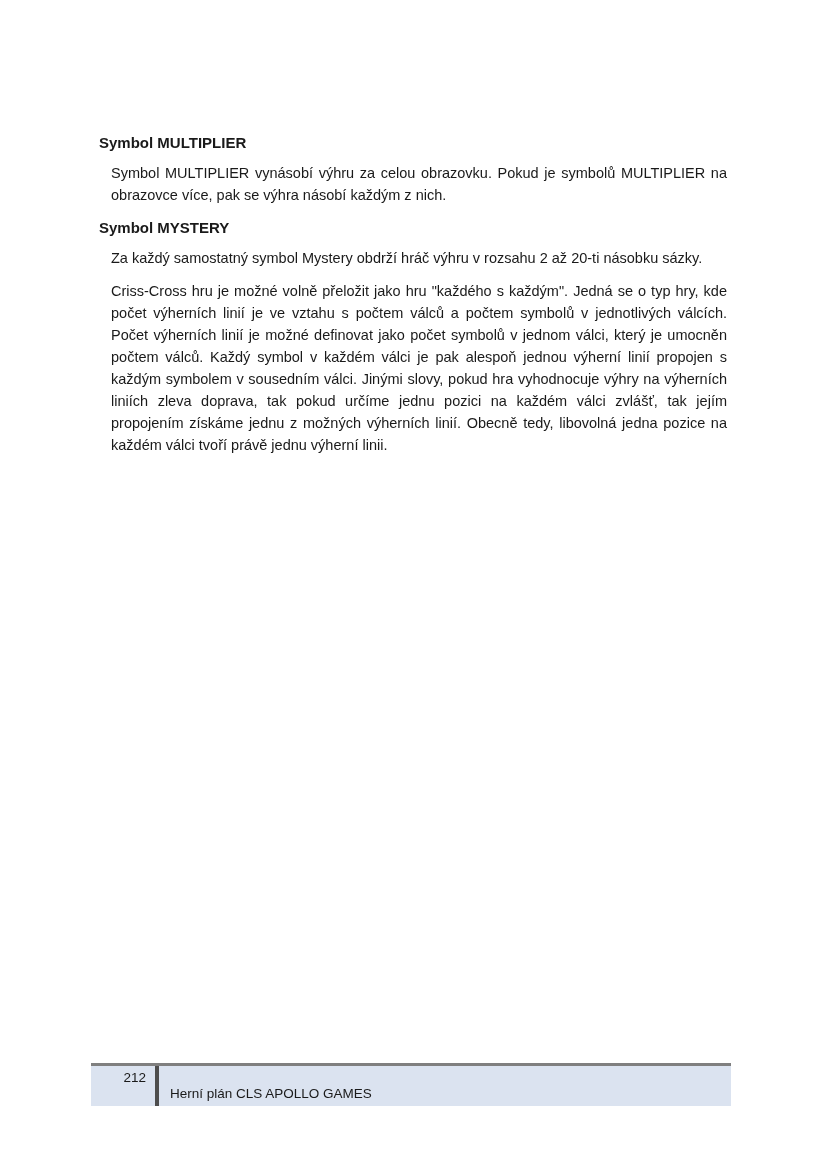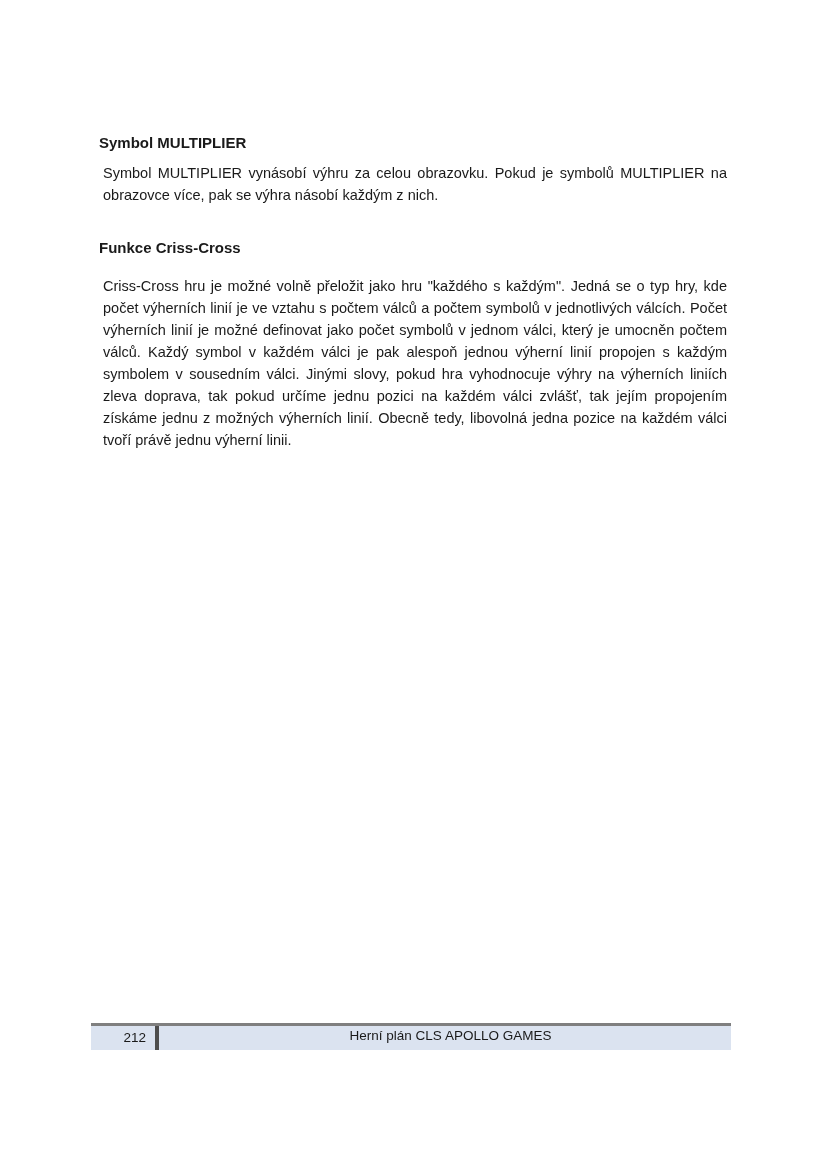--- a/index.html
+++ b/index.html
@@ -25,32 +25,32 @@
   .doc-heading {
     font-size: 15px;
     line-height: 22px;
     font-weight: 700;
     margin: 0 0 8px 0;
     color: #1a1a1a;
   }
   .doc-para {
     font-size: 14.5px;
     line-height: 22px;
-    margin: 0 0 11px 4px;
+    margin: 0 0 11px 12px;
     text-align: justify;
     color: #1a1a1a;
   }
   .heading-spaced {
     margin-top: 31px;
     margin-bottom: 16px;
   }
   .footer {
     position: absolute;
     left: 91px;
-    top: 1023px;
+    top: 1063px;
     width: 640px;
     border-top: 3px solid #7f7f7f;
     background: #dbe3f0;
     display: flex;
     align-items: stretch;
     font-size: 13.5px;
     line-height: 19px;
     color: #1a1a1a;
   }
   .footer-page-num {
@@ -58,43 +58,45 @@
     text-align: right;
     padding: 2px 9px 3px 0;
     flex: 0 0 auto;
   }
   .footer-divider {
     width: 4px;
     background: #4d4d4d;
     flex: 0 0 auto;
   }
   .footer-text {
-    padding: 0 0 3px 11px;
+    padding: 18px 0 3px 11px;
     flex: 1 1 auto;
-    text-align: center;
   }
 </style>
 </head>
 <body>
 
 <div class="page">
 
   <div class="doc-content">
 
     <div>
       <h2 class="doc-heading">Symbol MULTIPLIER</h2>
       <p class="doc-para">Symbol MULTIPLIER vynásobí výhru za celou obrazovku. Pokud je symbolů MULTIPLIER na obrazovce více, pak se výhra násobí každým z nich.</p>
     </div>
 
     <div>
     </div>
 
+    <div>
+      <h2 class="doc-heading">Symbol MYSTERY</h2>
+      <p class="doc-para">Za každý samostatný symbol Mystery obdrží hráč výhru v rozsahu 2 až 20-ti násobku sázky.</p>
+    </div>
 
     <div>
-      <h2 class="doc-heading heading-spaced">Funkce Criss-Cross</h2>
       <p class="doc-para">Criss-Cross hru je možné volně přeložit jako hru "každého s každým". Jedná se o typ hry, kde počet výherních linií je ve vztahu s počtem válců a počtem symbolů v jednotlivých válcích. Počet výherních linií je možné definovat jako počet symbolů v jednom válci, který je umocněn počtem válců. Každý symbol v každém válci je pak alespoň jednou výherní linií propojen s každým symbolem v sousedním válci. Jinými slovy, pokud hra vyhodnocuje výhry na výherních liniích zleva doprava, tak pokud určíme jednu pozici na každém válci zvlášť, tak jejím propojením získáme jednu z možných výherních linií. Obecně tedy, libovolná jedna pozice na každém válci tvoří právě jednu výherní linii.</p>
     </div>
 
   </div>
 
   <div class="footer">
     <div class="footer-page-num">212</div>
     <div class="footer-divider"></div>
     <div class="footer-text">
       <div>Herní plán CLS APOLLO GAMES</div>

